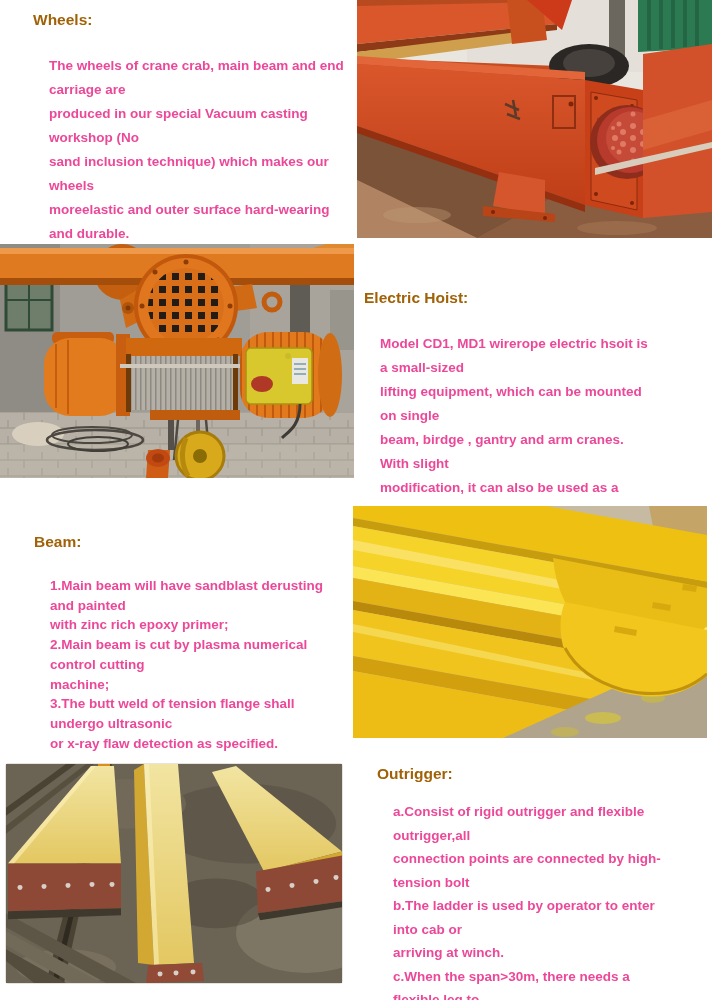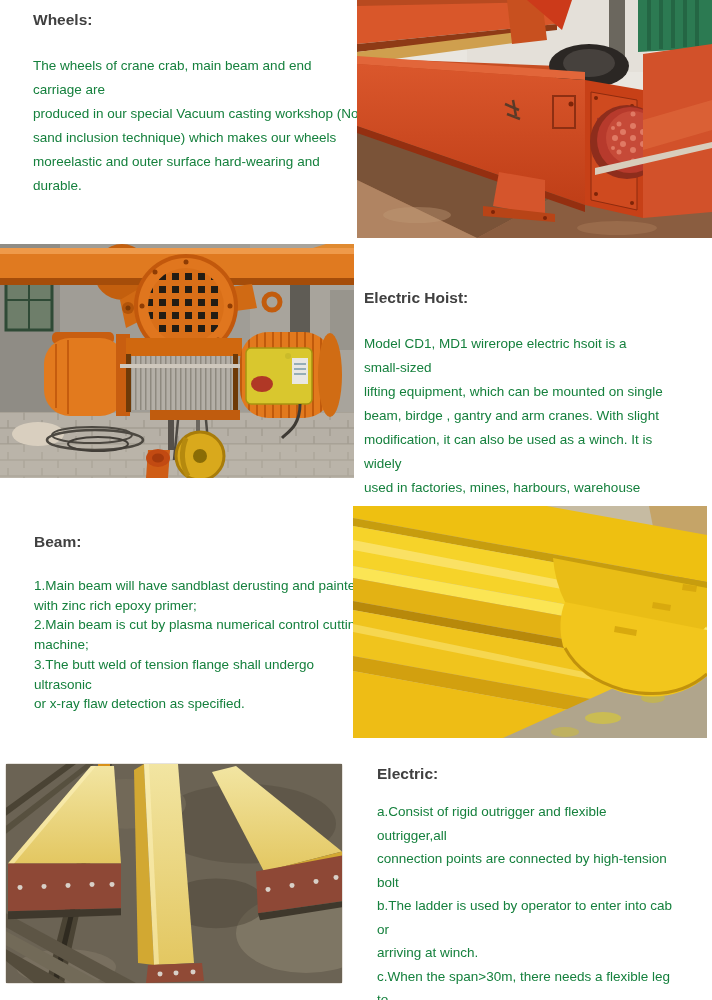--- a/index.html
+++ b/index.html
@@ -1,20 +1,20 @@
 <!DOCTYPE html>
 <html><head>
 <meta charset="utf-8">
 <style>
   html,body{margin:0;padding:0;background:#ffffff;}
   body{width:712px;height:1000px;overflow:hidden;font-family:"Liberation Sans",sans-serif;}
   .page{position:relative;width:712px;height:1000px;background:#fff;}
   .textblock{position:absolute;color:#2d2d2d;}
-  .textblock h2{margin:0;font-size:15.5px;line-height:20px;font-weight:bold;color:#404040;}
-  .textblock p{margin:0;font-size:13.5px;color:#15803d;white-space:pre-line;}
+  .textblock h2{margin:0;font-size:15.5px;line-height:20px;font-weight:bold;color:#a16207;}
+  .textblock p{margin:16px;font-size:13.5px;color:#ec4899;white-space:pre-line;font-weight:bold;}
   .mt24 p{margin-top:24px;}
   .mt16 p{margin-top:16px;}
   .lh24 p{line-height:24px;}
   .lh20 p{line-height:19.7px;}
   .lh235 p{line-height:23.5px;}
   figure.photo{position:absolute;margin:0;padding:0;line-height:0;}
   figure.photo svg{display:block;}
   .framed{background:#fff;border:1px solid #e6e3de;border-radius:3px;padding:5px;}
 </style>
 </head>
@@ -313,21 +313,21 @@
         <circle cx="262" cy="126" r="2.5"></circle>
           <circle cx="286" cy="122" r="2.5"></circle>
         <circle cx="310" cy="118" r="2.5"></circle>
           <circle cx="330" cy="114" r="2.5"></circle>
       </g>
       <polygon points="252,150 336,138 336,144 254,157" fill="#3f382c"></polygon>
     </svg>
   </figure>
 
   <div class="textblock mt16 lh235" style="left:377px;top:764px;width:300px;">
-    <h2>Electric:</h2>
+    <h2>Outrigger:</h2>
     <p>a.Consist of rigid outrigger and flexible outrigger,all
 connection points are connected by high-tension bolt
 b.The ladder is used by operator to enter into cab or
 arriving at winch.
 c.When the span&gt;30m, there needs a flexible leg to
 reduce the lateralthrust of the trolley to the rail whe the
 girder lifts materials.</p>
   </div>
 
 </div>

